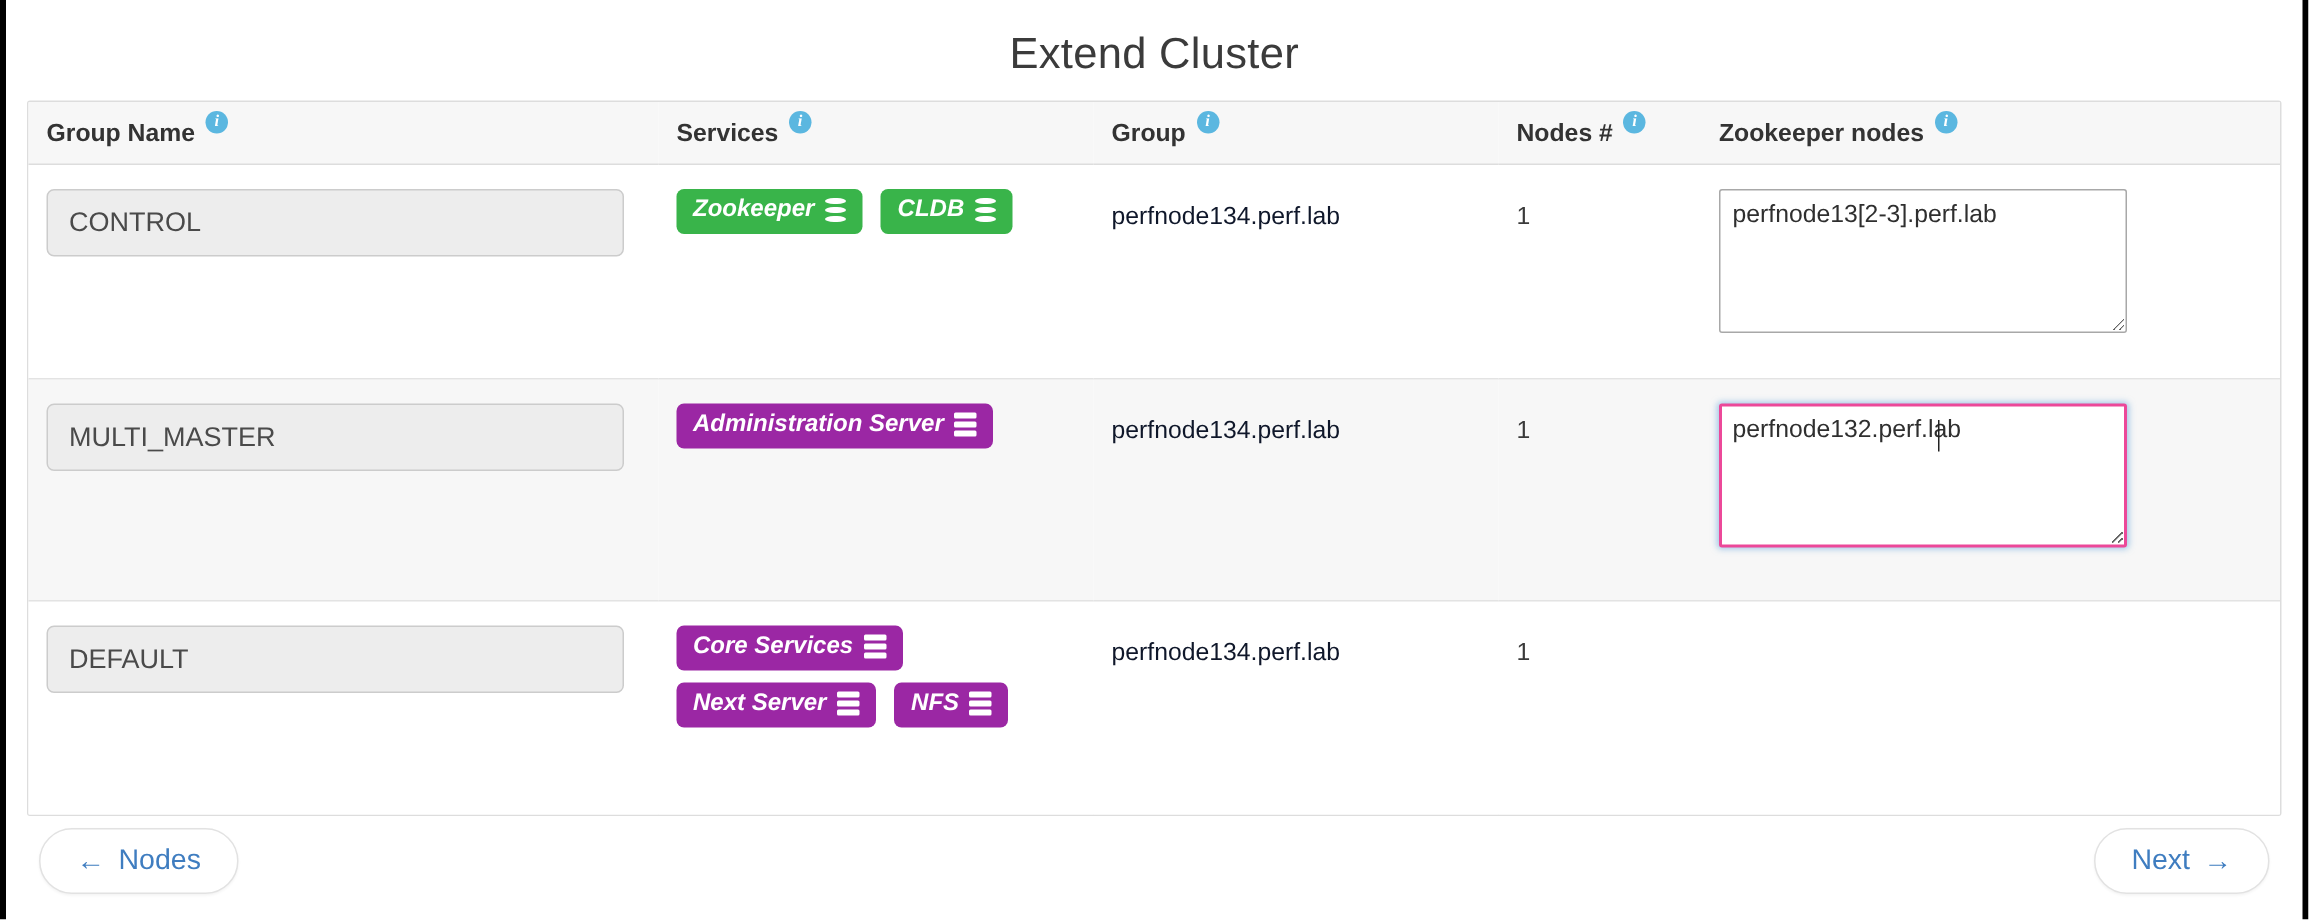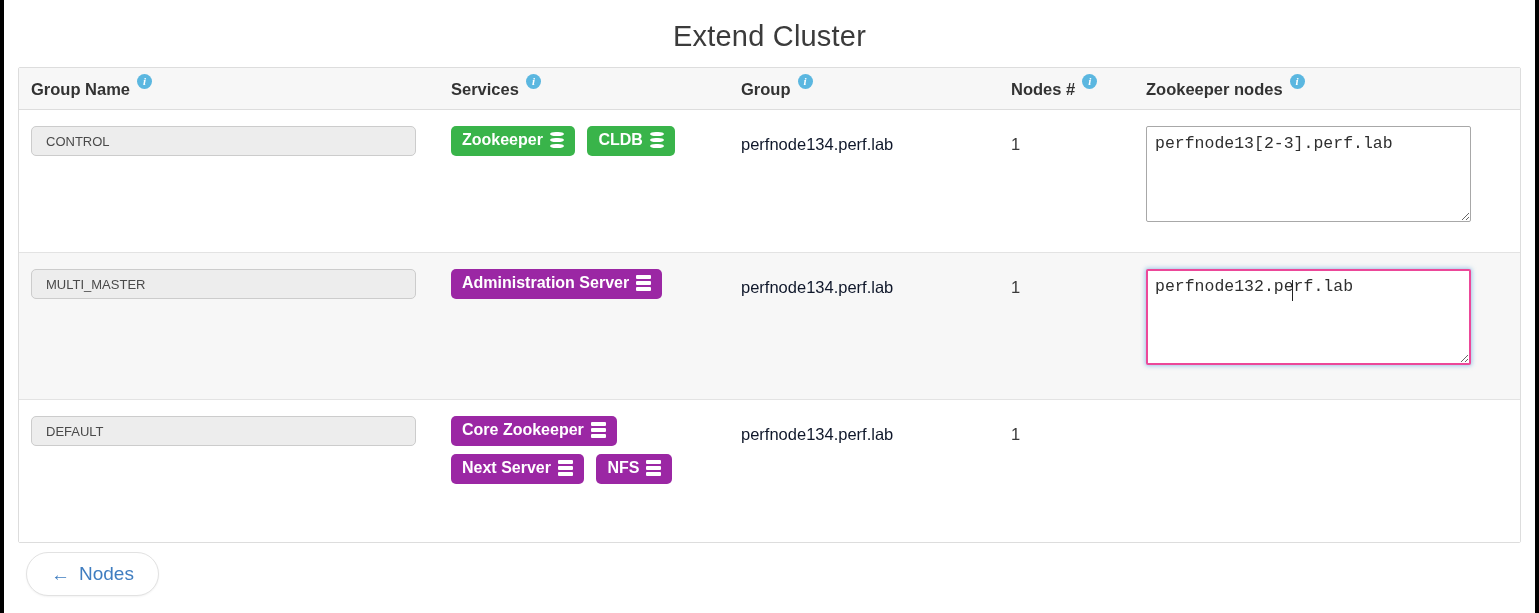--- a/index.html
+++ b/index.html
@@ -89,34 +89,34 @@
     position: relative;
     top: -6px;
     vertical-align: middle;
     cursor: pointer;
   }
 
   
   .group-input {
     display: block;
     width: 385px;
-    height: 30px;
+    height: 45px;
     box-sizing: border-box;
     background: #ededed;
     border: 1px solid #cccccc;
     border-radius: 5px;
     font-family: "Liberation Sans", sans-serif;
-    font-size: 13px;
+    font-size: 18px;
     color: #4a4a4a;
     padding: 0 14px;
     outline: none;
   }
 
   
-  .badges { line-height: 0; }
+  .badges { line-height: 0; font-style: italic; }
   .badge {
     display: inline-flex;
     align-items: center;
     gap: 7px;
     border-radius: 5px;
     color: #ffffff;
     font-size: 16px;
     font-weight: bold;
     padding: 6px 11px 7px 11px;
     margin: 0 8px 8px 0;
@@ -159,27 +159,27 @@
   }
   .nodes-count {
     font-size: 16.5px;
     color: #3a3a3a;
     padding-top: 9px;
   }
 
   
   .ta {
     display: block;
-    width: 325px;
+    width: 272px;
     height: 96px;
     box-sizing: border-box;
     background: #ffffff;
     border: 1px solid #a8a8a8;
     border-radius: 2px;
-    font-family: Liberation Mono, monospace;
+    font-family: Liberation Sans, sans-serif;
     font-size: 16.5px;
     color: #2f2f2f;
     padding: 7px 8px;
     resize: vertical;
     outline: none;
   }
   .ta.focused {
     border: 2px solid #ec4899;
     box-shadow: 0 0 4px 1px rgba(91,157,217,.55);
     padding: 6px 7px;
@@ -352,21 +352,21 @@
         <tr class="row-plain">
           <td>
               <div class="cellpad">
             <input class="group-input" type="text" value="DEFAULT" style="">
           </div>
             </td>
           <td>
               <div class="cellpad">
             <div class="badges">
               <span class="badge purple">
-                    <span>Core Zookeeper</span>
+                    <span>Core Services</span>
                     <span class="icon-server">
                       <i></i>
                       <i></i>
                       <i></i>
                     </span>
                   </span>
               <br>
               <span class="badge purple">
                     <span>Next Server</span>
                     <span class="icon-server">
@@ -405,15 +405,19 @@
 
       </tbody>
     </table>
   </div>
 
   <div class="footer">
     <button class="pill">
       <span class="arrow">←</span>
       <span>Nodes</span>
     </button>
+    <button class="pill">
+      <span>Next</span>
+      <span class="arrow">→</span>
+    </button>
   </div>
 
 </div>
 
 </body></html>

